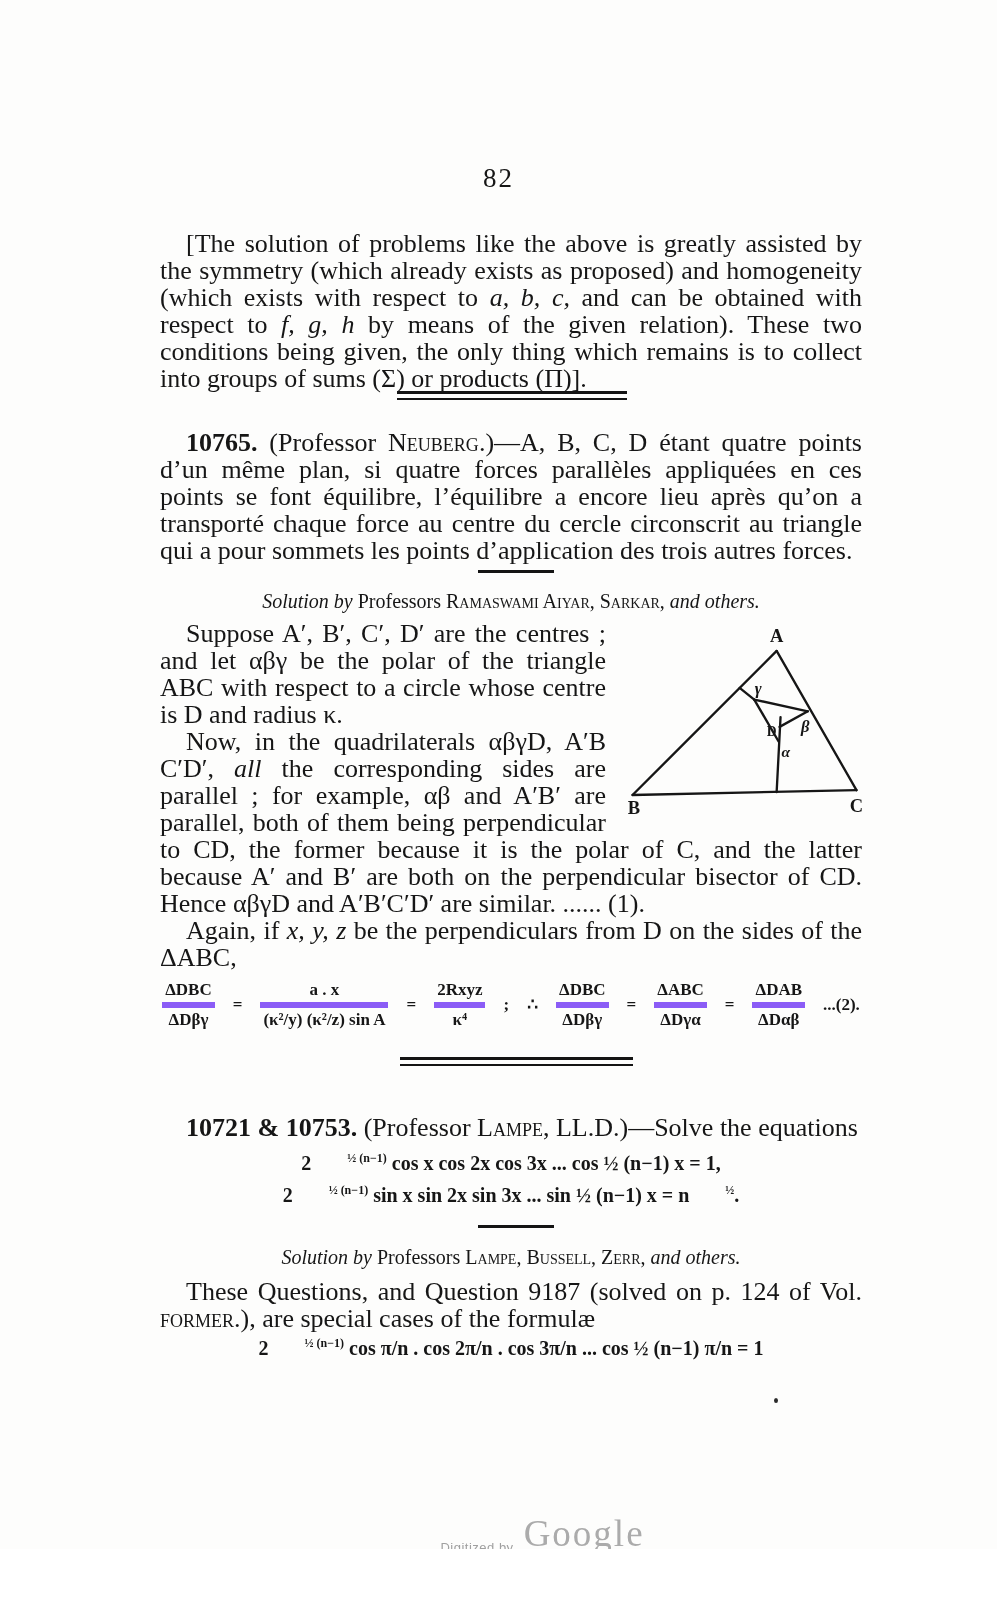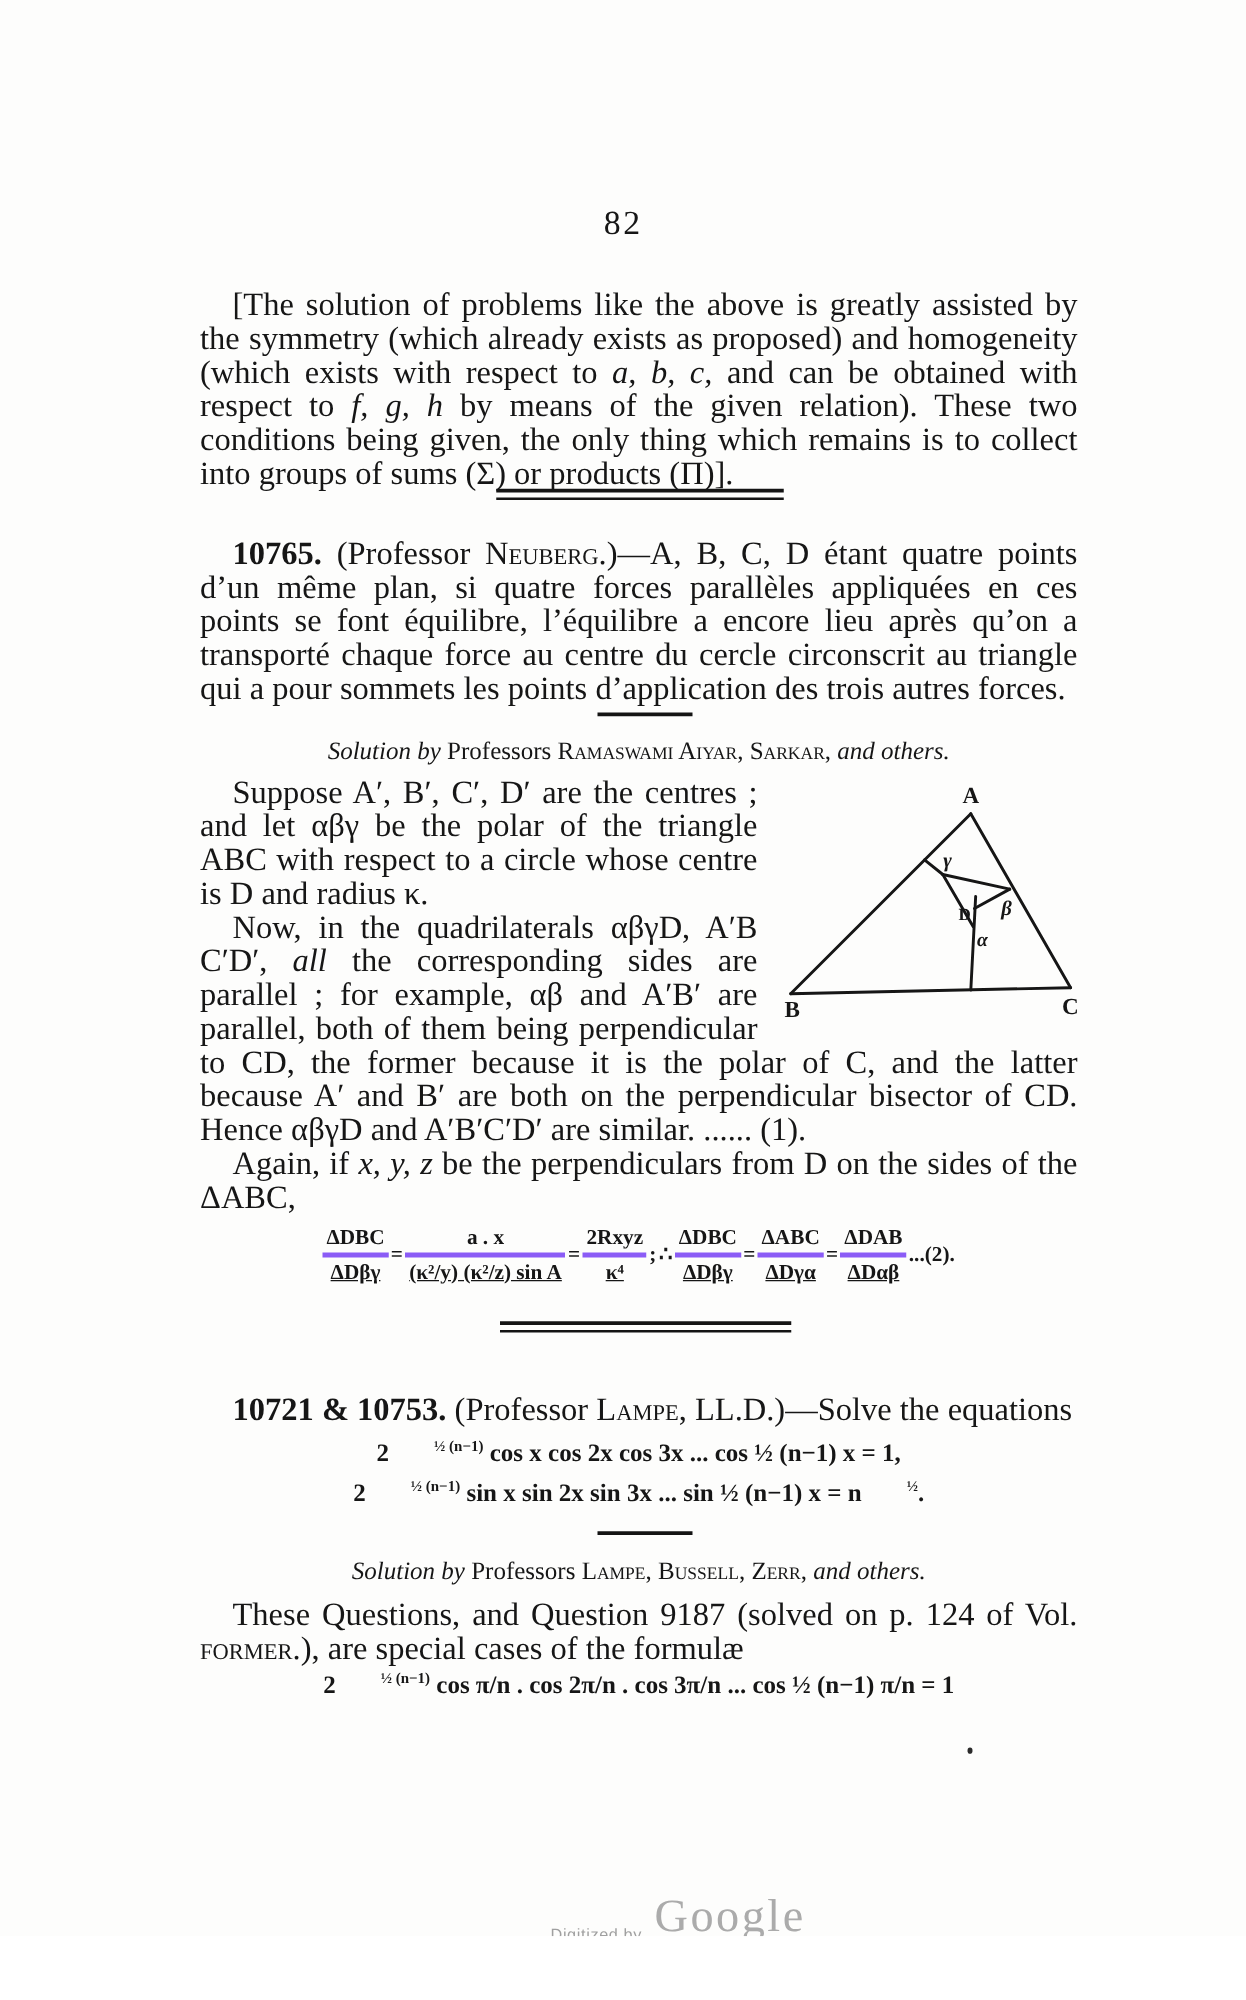--- a/index.html
+++ b/index.html
@@ -11,25 +11,25 @@
   .para{font-size:26px;line-height:27px;text-align:justify;margin:0;}
   .ind{text-indent:26px;}
   .bold{font-weight:bold;}
   .it{font-style:italic;}
   .sc{font-variant:small-caps;}
   .rule-double{position:absolute;height:4px;border-top:3px solid #141414;border-bottom:2px solid #141414;}
   .rule-short{position:absolute;border-top:3px solid #141414;width:76px;}
   .solhead{font-size:20px;line-height:26px;text-align:center;margin:0;}
   .figure{float:right;width:258px;height:200px;margin:2px -12px 6px 10px;}
   .figure svg{display:block;width:100%;height:100%;}
-  .eqrow{display:flex;align-items:center;justify-content:center;gap:2px;
+  .eqrow{display:flex;align-items:center;justify-content:center;gap:18px;
          font-size:17px;font-weight:bold;line-height:1.15;margin:9px 0 7px;white-space:nowrap;}
   .frac{display:inline-block;text-align:center;}
   .frac .num{display:block;padding:0 3px 2px;}
-  .frac .den{display:block;border-top:4px solid #8b5cf6;padding:2px 3px 0;text-decoration:underline;}
+  .frac .den{display:block;border-top:6px solid #8b5cf6;padding:2px 3px 0;}
   .eqline{text-align:center;font-size:20px;font-weight:bold;line-height:32px;margin:0;}
   sup{font-size:12px;vertical-align:super;line-height:0;padding-left:36px;}
   .artifact-dot{position:absolute;top:1398px;left:774px;width:4px;height:5px;
                 background:#2a2a2a;border-radius:50%;}
   .watermark{position:absolute;top:1512px;left:0;width:997px;display:flex;
              justify-content:center;align-items:flex-end;padding-left:88px;box-sizing:border-box;}
   .wm-pre{font-family:"Liberation Sans","DejaVu Sans",sans-serif;font-size:13px;
           color:#a0a0a0;margin-right:10px;letter-spacing:0.5px;}
   .wm-brand{font-size:37px;color:#ababab;letter-spacing:2px;}
   text{font-family:"Liberation Serif","DejaVu Serif",serif;}

